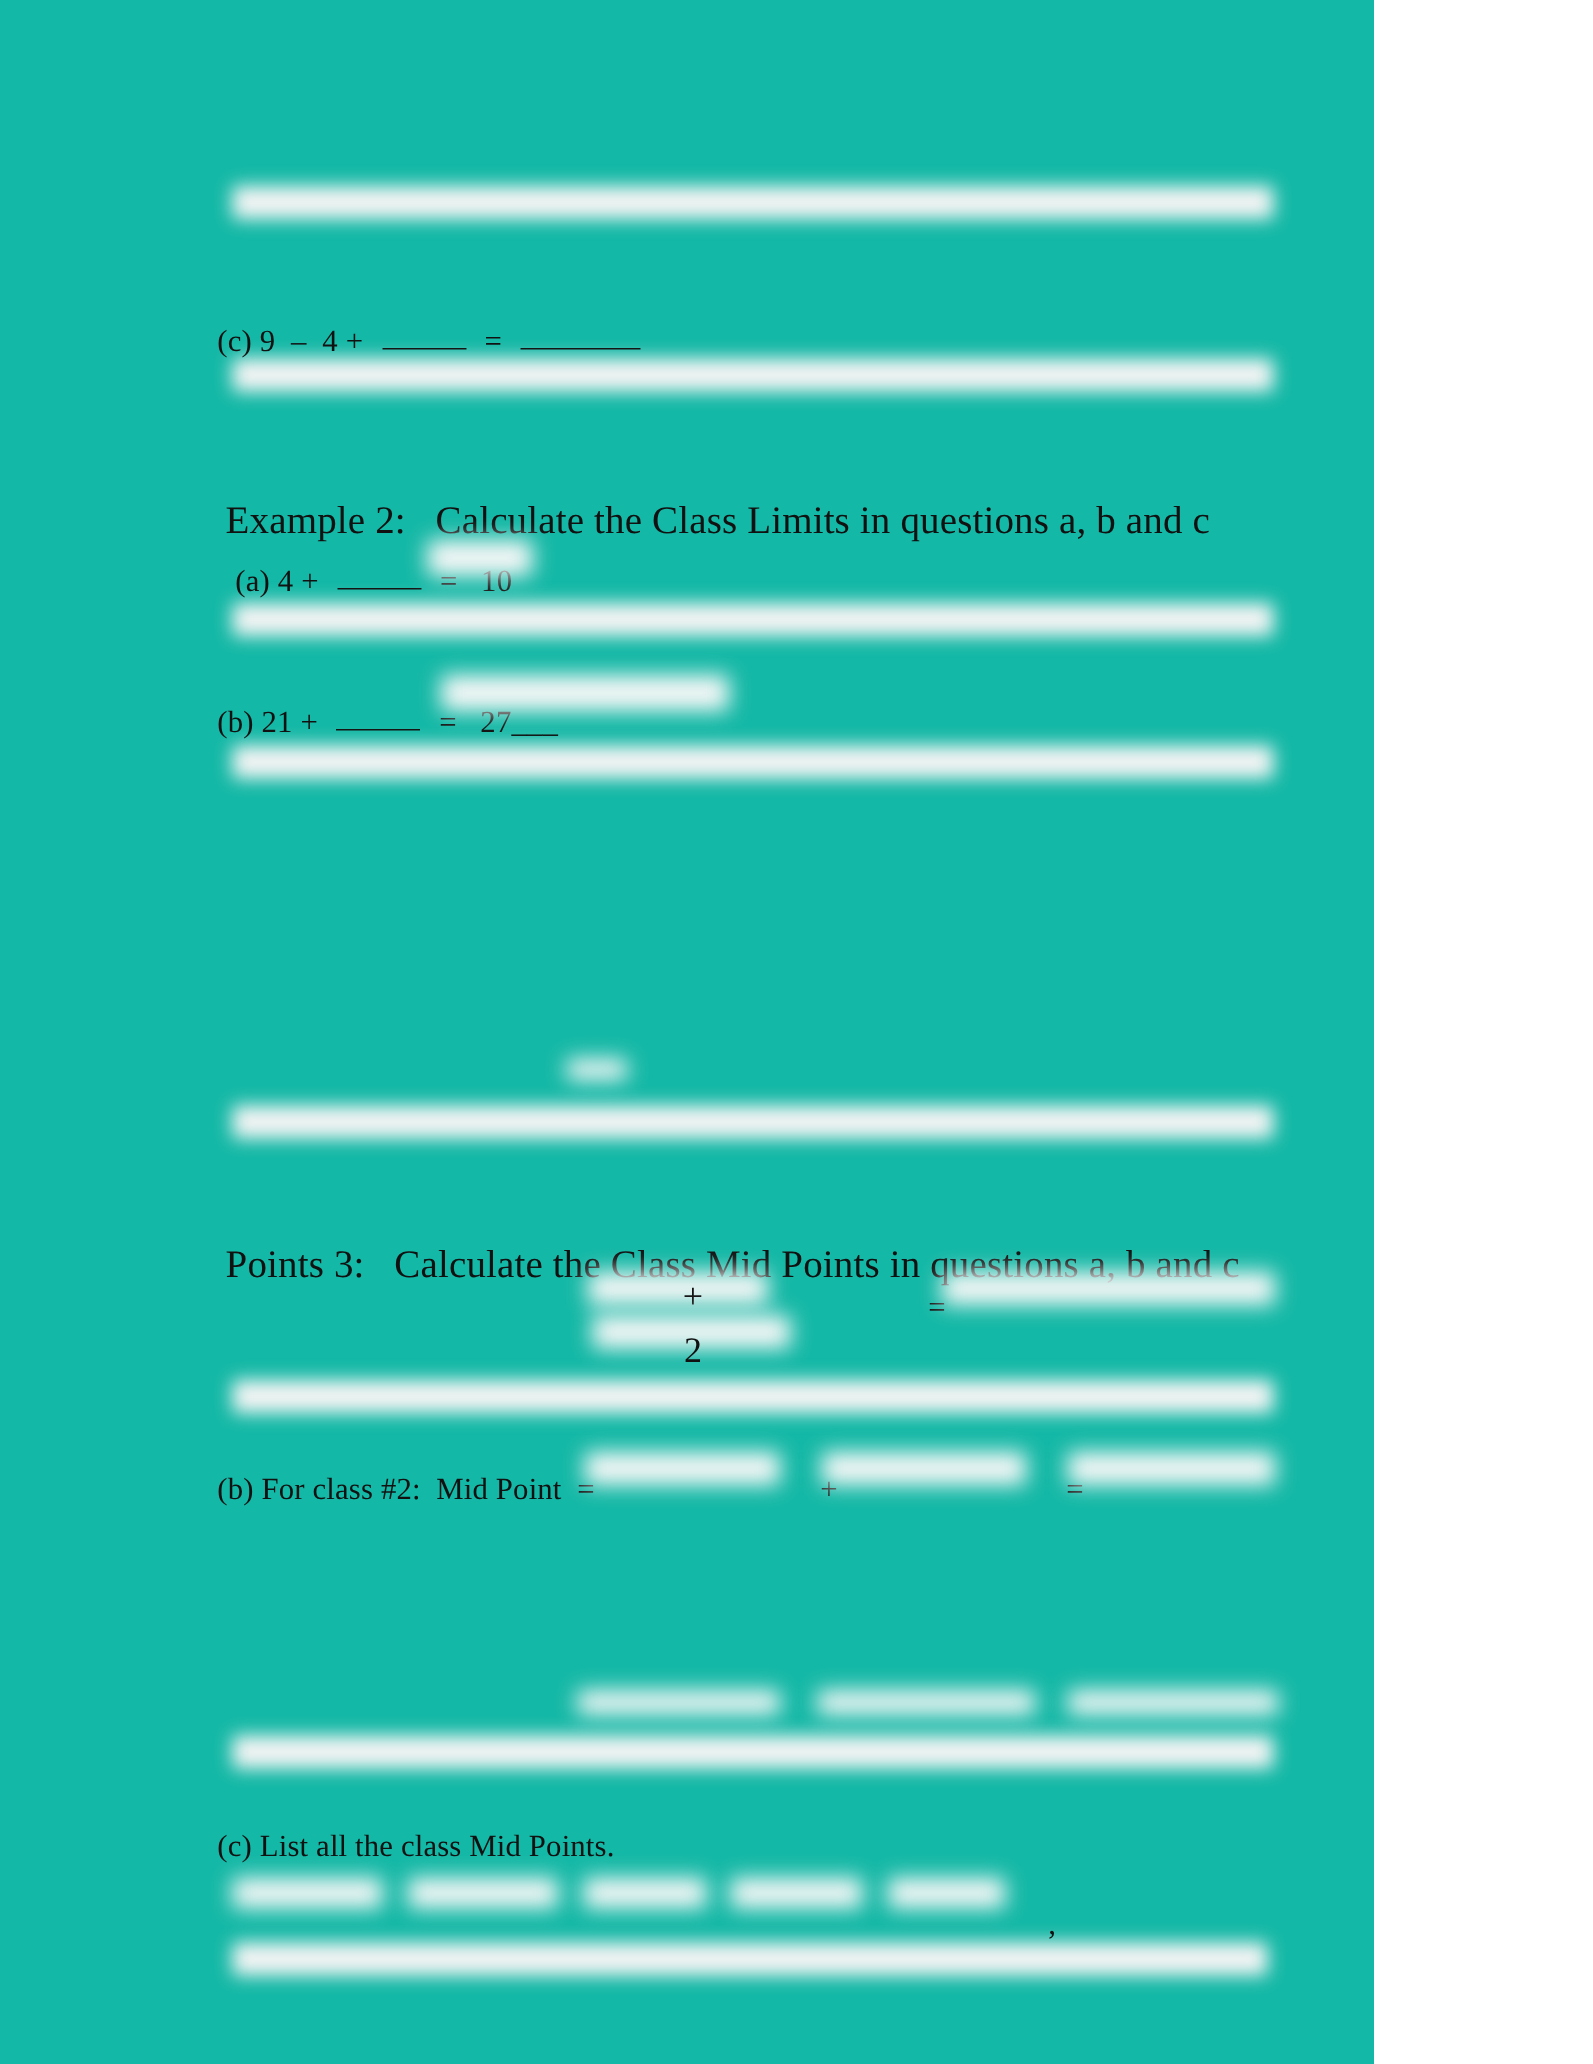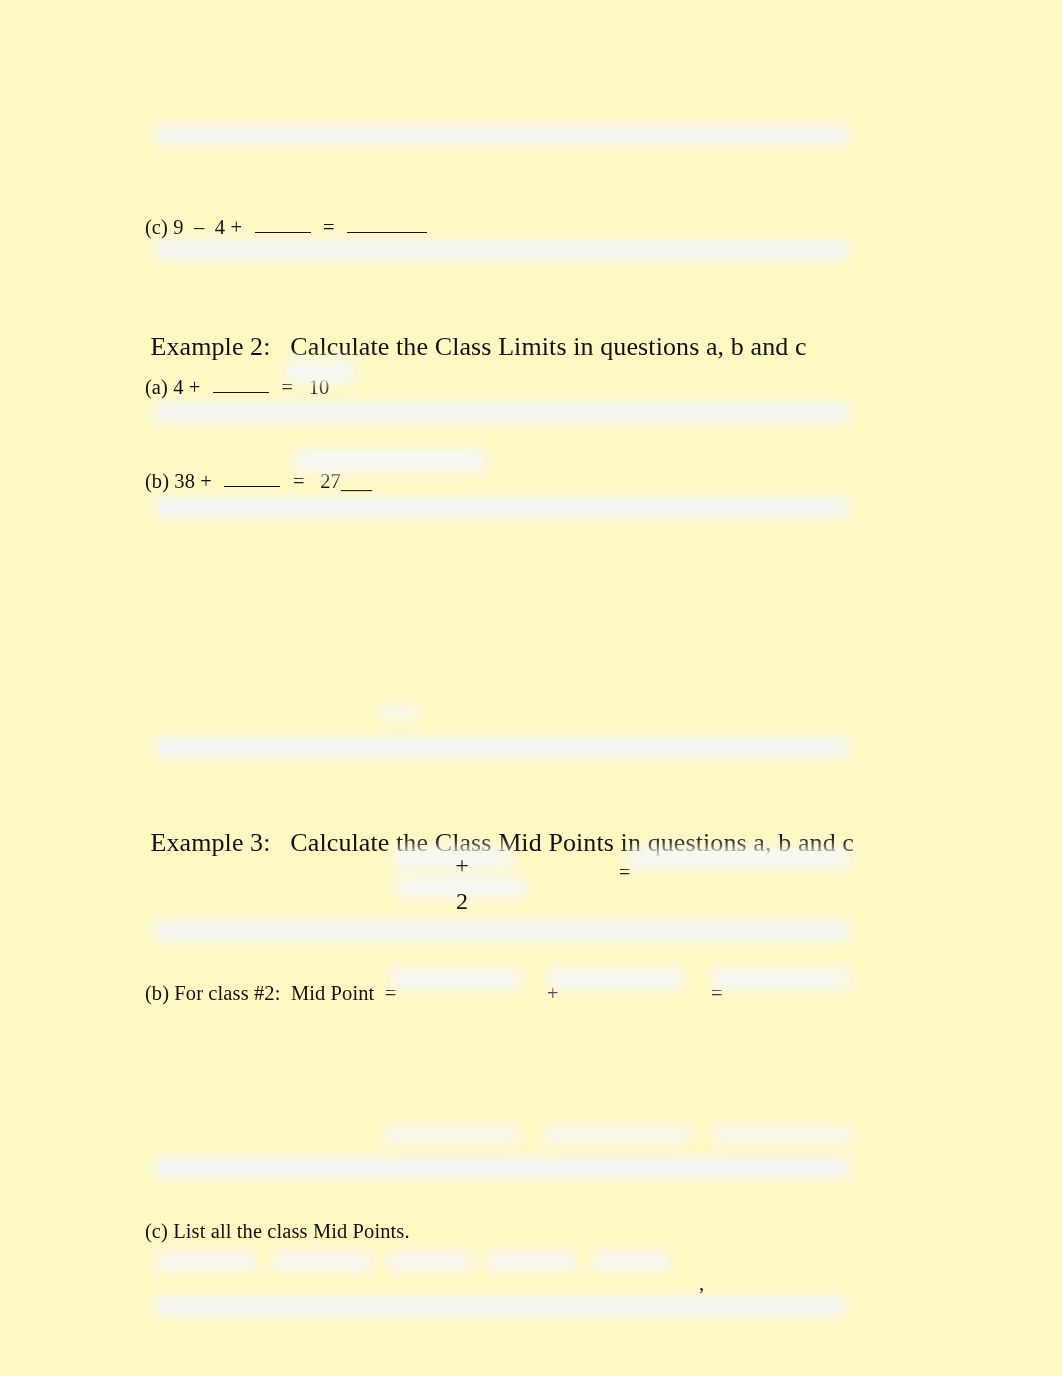--- a/index.html
+++ b/index.html
@@ -7,23 +7,23 @@
     margin: 0;
     padding: 0;
     background: #ffffff;
   }
   body {
     font-family: "Liberation Serif", "DejaVu Serif", serif;
     color: #0a0a0a;
   }
   #page {
     position: relative;
-    width: 1062px;
+    width: 916px;
     height: 1376px;
-    background: #fef9c3;
+    background: #14b8a6;
     overflow: hidden;
   }
   
   .line {
     position: absolute;
     white-space: pre;
     font-size: 20.5px;
     line-height: 1.15;
     letter-spacing: 0.1px;
     color: #111111;
@@ -87,35 +87,35 @@
   <div class="redact soft" style="left:155px; top:1295px; width:690px; height:22px;"></div>
 
   <div class="line" style="left:124px; top:190px;">
     <span>(c)</span><span> </span><span>9</span><span>  </span><span>–</span><span>  </span><span>4</span><span> </span><span>+</span><span>  </span><span class="blank b-med"></span><span>  </span><span>=</span><span>  </span><span class="blank b-long"></span>
   </div>
 
   <div class="line heading" style="left:124px; top:302px;">
     <span>Example 2:</span><span>   </span><span>Calculate the Class Limits in questions a, b and c</span>
   </div>
 
-  <div class="line" style="left:124px; top:350px;text-align:right;">
+  <div class="line" style="left:136px; top:350px;text-align:right;">
     <span>(a)</span><span> </span><span>4</span><span> </span><span>+</span><span>  </span><span class="blank b-med"></span><span>  </span><span>=</span><span>   </span><span>10</span>
   </div>
   <div class="redact faint" style="left:285px; top:360px; width:70px; height:24px;"></div>
 
   <div class="line" style="left:124px; top:444px;">
-    <span>(b)</span><span> </span><span>38</span><span> </span><span>+</span><span>  </span><span class="blank b-med"></span><span>  </span><span>=</span><span>   </span><span>27___</span>
+    <span>(b)</span><span> </span><span>21</span><span> </span><span>+</span><span>  </span><span class="blank b-med"></span><span>  </span><span>=</span><span>   </span><span>27___</span>
   </div>
   <div class="redact faint" style="left:294px; top:450px; width:192px; height:24px;"></div>
 
 
   <div class="redact faint" style="left:378px; top:706px; width:40px; height:14px;"></div>
 
   <div class="line heading" style="left:124px; top:798px;">
-    <span>Example 3:</span><span>   </span><span>Calculate the Class Mid Points in questions a, b and c</span>
+    <span>Points 3:</span><span>   </span><span>Calculate the Class Mid Points in questions a, b and c</span>
   </div>
 
 
   <div class="redact faint" style="left:392px; top:848px; width:120px; height:22px;"></div>
 
   <div class="frac" style="left:448px; top:852px; width:28px;">
     <span>+</span>
   </div>
 
   <div class="redact faint" style="left:395px; top:877px; width:132px; height:22px;"></div>

